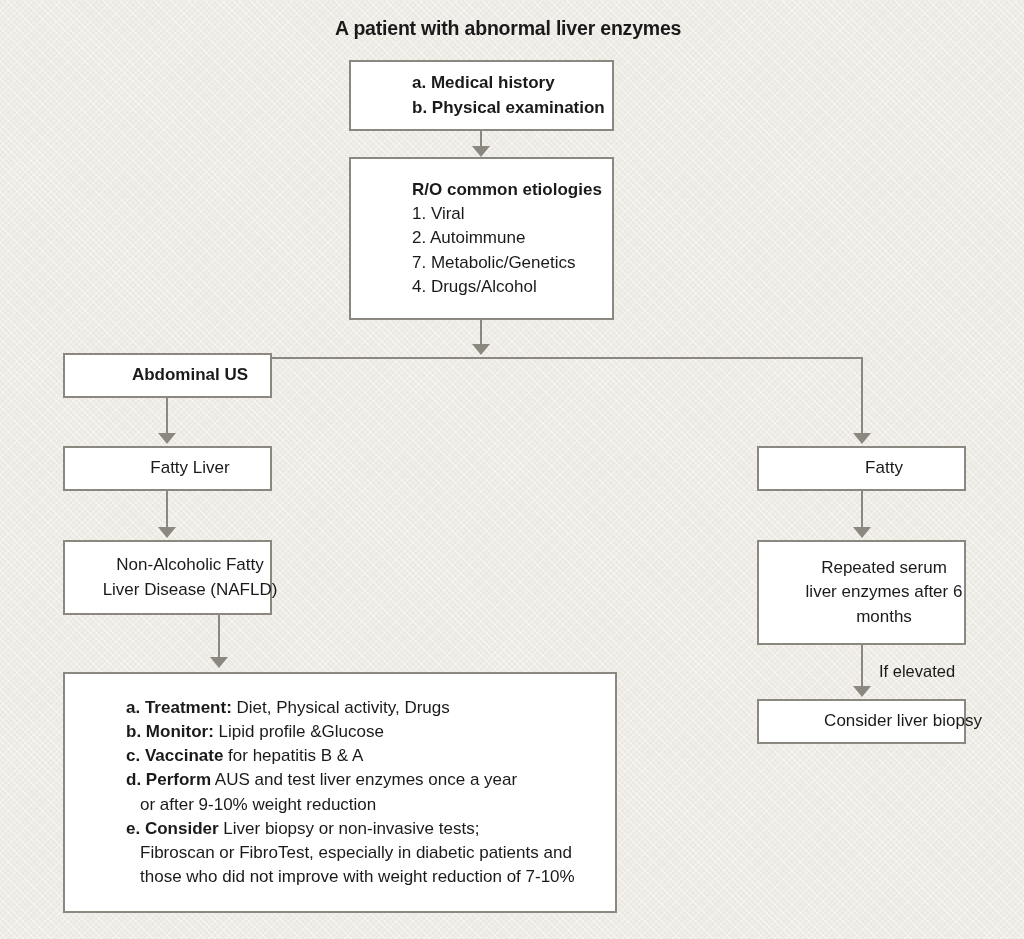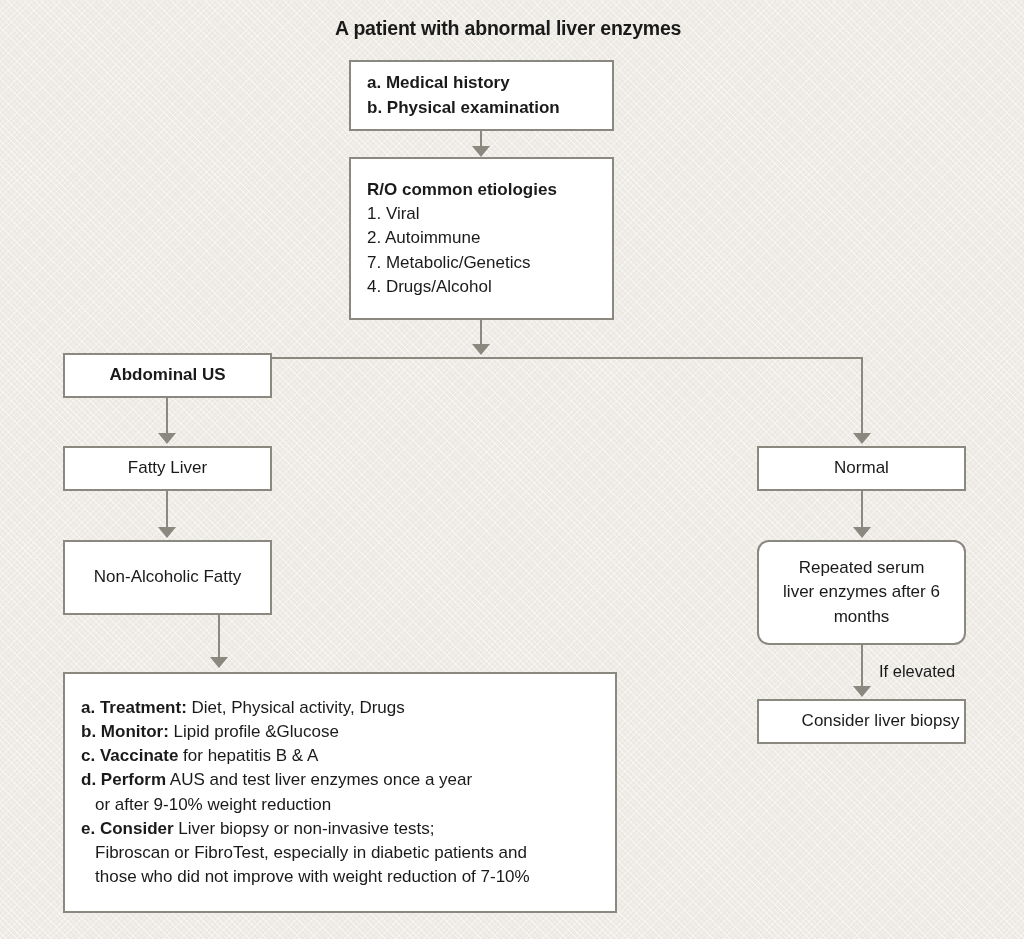--- a/index.html
+++ b/index.html
@@ -39,21 +39,21 @@
     box-sizing: border-box;
     display: flex;
     flex-direction: column;
     justify-content: center;
     font-size: 17px;
     line-height: 1.42;
   }
   .node.center { align-items: center; text-align: center; }
   .node.left   { align-items: flex-start; text-align: left; }
 
-  .node .line { white-space: nowrap; display: block; }
+  .node .line { white-space: nowrap; display: block; margin-left: 45px; }
   .node.pad-l .line { padding-left: 16px; }
   .node.pad-c { padding: 0 10px; }
 
   .b { font-weight: bold; }
 
   .indent { padding-left: 30px !important; }
 
   
   .vline, .hline {
     position: absolute;
@@ -118,20 +118,21 @@
 
   <div class="node center pad-c" style="left:63px; top:446px; width:209px; height:45px;">
     <span class="line">Fatty Liver</span>
   </div>
 
   <div class="vline" style="left:166px; top:491px; height:36px;"></div>
   <div class="arrow" style="left:158px; top:527px;"></div>
 
   <div class="node center pad-c" style="left:63px; top:540px; width:209px; height:75px;">
     <span class="line">Non-Alcoholic Fatty</span>
+    <span class="line">Liver Disease (NAFLD)</span>
   </div>
 
   <div class="vline" style="left:218px; top:615px; height:42px;"></div>
   <div class="arrow" style="left:210px; top:657px;"></div>
 
   <div class="node left" style="left:63px; top:672px; width:554px; height:241px; padding:10px 0 10px 0;">
     <span class="line" style="padding-left:16px;">
       <span class="b">a.</span><span>&nbsp;</span><span class="b">Treatment:</span><span> Diet, Physical activity, Drugs</span>
     </span>
     <span class="line" style="padding-left:16px;">
@@ -148,27 +149,27 @@
       <span class="b">e.</span><span>&nbsp;</span><span class="b">Consider</span><span> Liver biopsy or non-invasive tests;</span>
     </span>
     <span class="line indent">Fibroscan or FibroTest, especially in diabetic patients and</span>
     <span class="line indent">those who did not improve with weight reduction of 7-10%</span>
   </div>
 
   <div class="vline" style="left:861px; top:357px; height:76px;"></div>
   <div class="arrow" style="left:853px; top:433px;"></div>
 
   <div class="node center pad-c" style="left:757px; top:446px; width:209px; height:45px;">
-    <span class="line">Normal</span>
+    <span class="line">Fatty</span>
   </div>
 
   <div class="vline" style="left:861px; top:491px; height:36px;"></div>
   <div class="arrow" style="left:853px; top:527px;"></div>
 
-  <div class="node center pad-c" style="left:757px; top:540px; width:209px; height:105px;border-radius:12px;">
+  <div class="node center pad-c" style="left:757px; top:540px; width:209px; height:105px;">
     <span class="line">Repeated serum</span>
     <span class="line">liver enzymes after 6</span>
     <span class="line">months</span>
   </div>
 
   <div class="vline" style="left:861px; top:645px; height:41px;"></div>
   <div class="arrow" style="left:853px; top:686px;"></div>
   <div class="edge-label" style="left:879px; top:662px;">If elevated</div>
 
   <div class="node center pad-c" style="left:757px; top:699px; width:209px; height:45px;padding-left:48px;">

